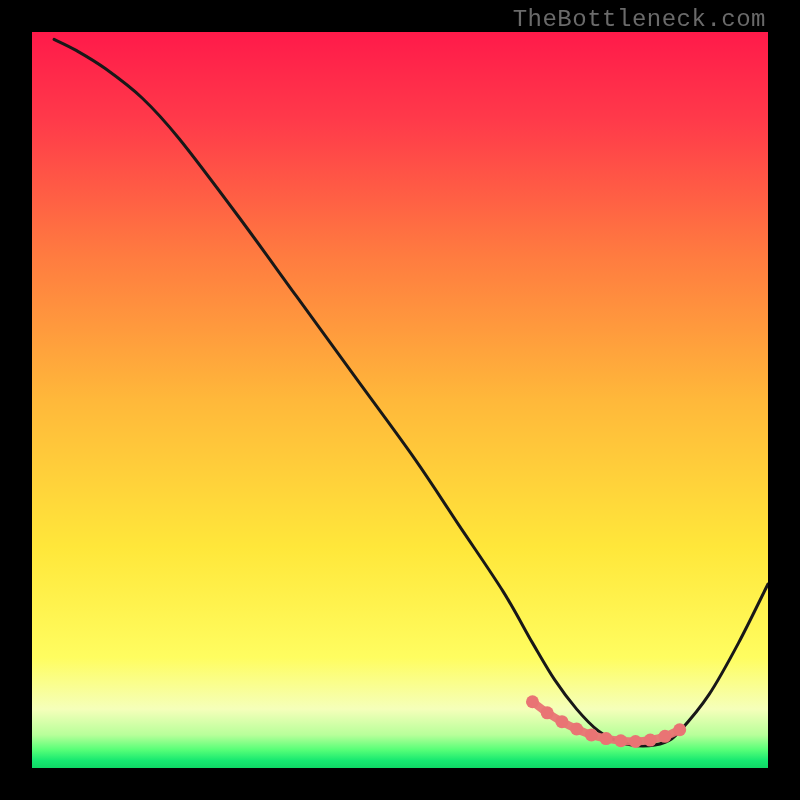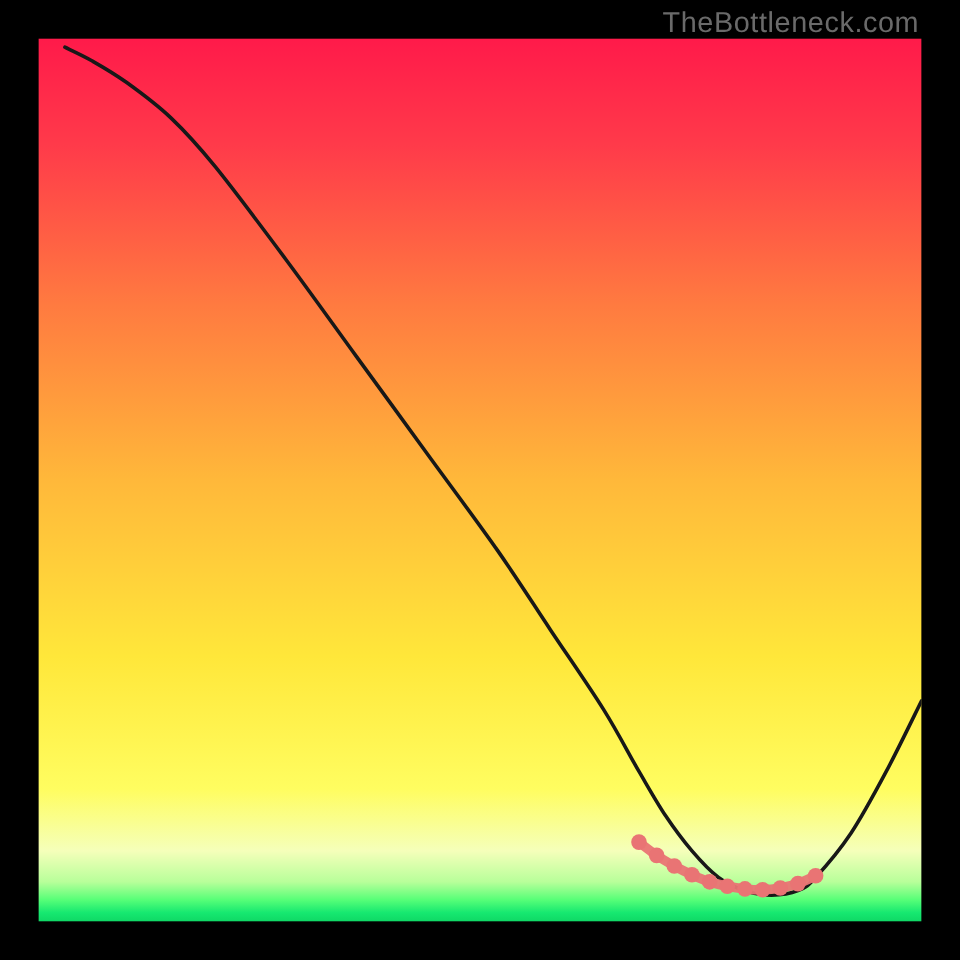--- a/index.html
+++ b/index.html
@@ -16,21 +16,21 @@
     top: 32px;
     width: 736px;
     height: 736px;
     background: #000;
   }
   .watermark {
     position: absolute;
     top: 6px;
     right: 34px;
     color: #6a6a6a;
-    font-family: Liberation Sans, sans-serif;
+    font-family: Liberation Mono, monospace;
     font-size: 24px;
     letter-spacing: 0.5px;
     user-select: none;
   }
   svg {
     display: block;
   }
 </style>
 </head>
 <body>

